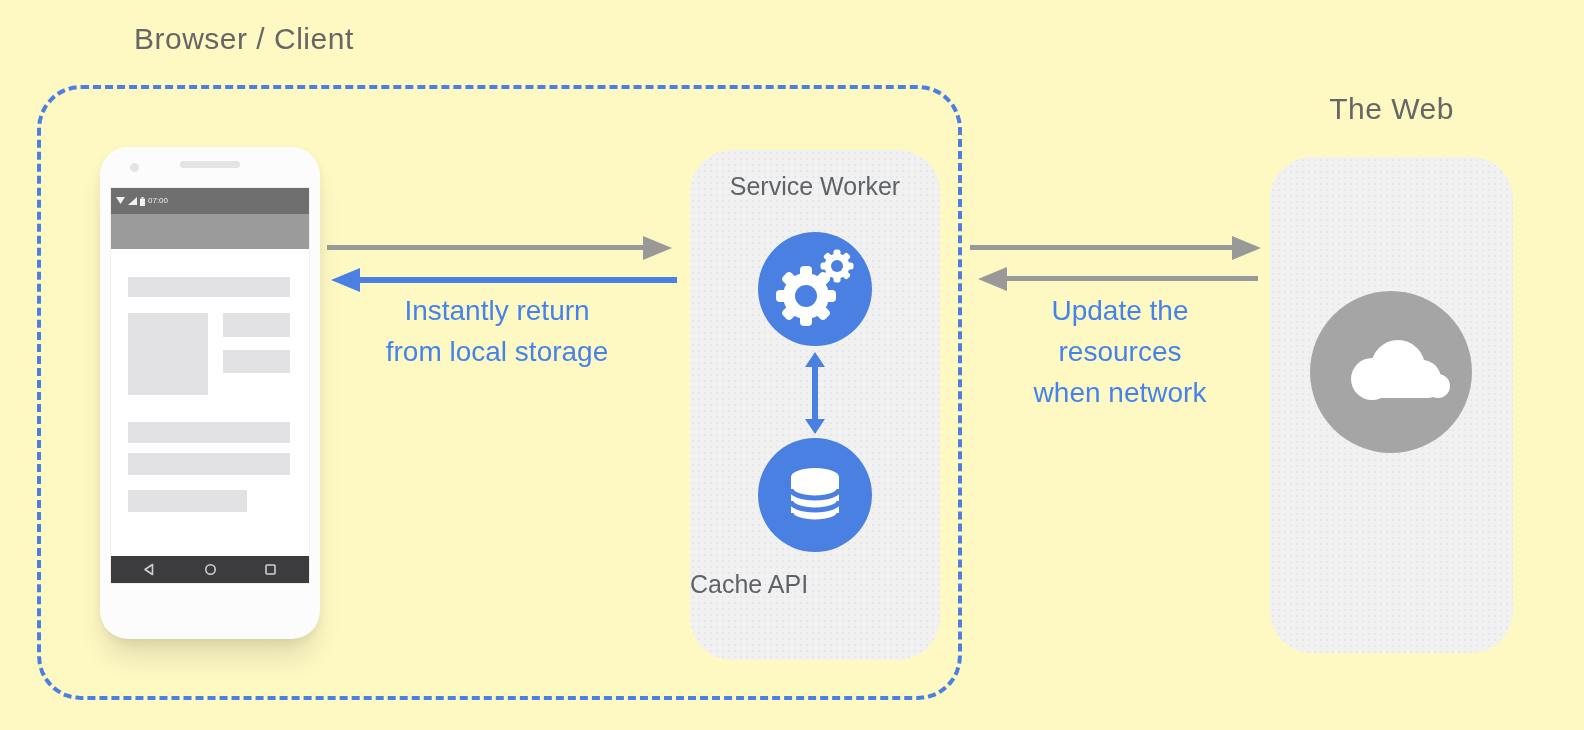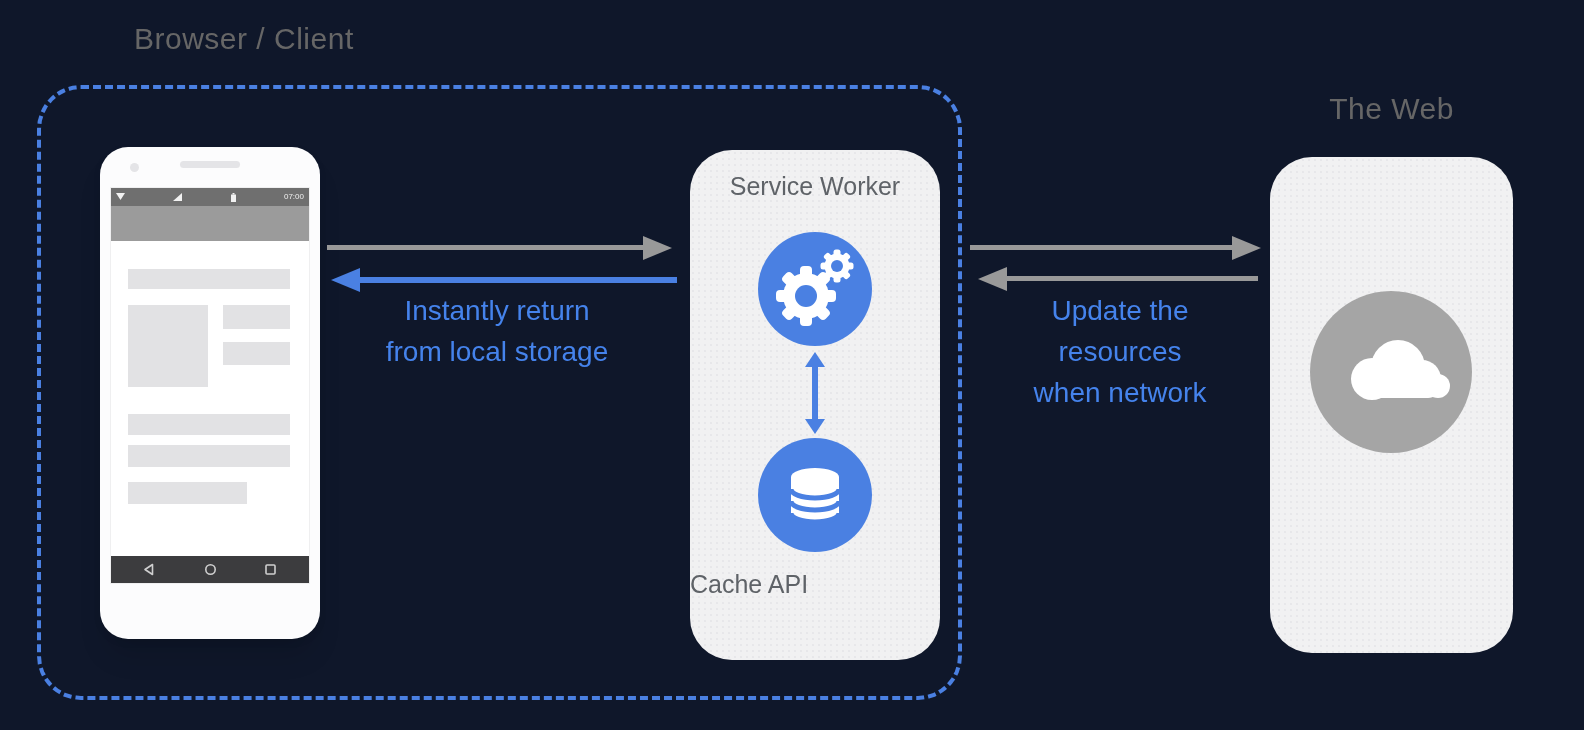--- a/index.html
+++ b/index.html
@@ -6,37 +6,37 @@
     --accent_blue:#4a80e2;
     --text_blue:#4583ec;
     --arrow_gray:#999999;
     --title_gray:#666666;
     --label_gray:#5f6368;
     --panel_gray:#f1f1f2;
     --web_circle_gray:#a5a5a5;
   }
   *{margin:0;padding:0;box-sizing:border-box;}
   body{background:#fff;font-family:"Liberation Sans",sans-serif;}
-  .canvas{position:relative;width:1584px;height:730px;background:#0f172a;overflow:hidden;}
+  .canvas{position:relative;width:1584px;height:730px;background:#fef9c3;overflow:hidden;}
 
   .zone-title{position:absolute;font-size:30px;color:var(--title_gray);letter-spacing:.5px;}
   #title-browser{left:134px;top:22px;}
   #title-web{left:1270px;top:92px;width:243px;text-align:center;}
 
   .dashed-box{position:absolute;left:37px;top:85px;width:925px;height:615px;
     border:4px dashed var(--accent_blue);border-radius:44px;}
 
   
   .phone{position:absolute;left:100px;top:147px;width:220px;height:492px;background:#fcfcfd;
     border-radius:28px;box-shadow:0 22px 28px -6px rgba(0,0,0,.13),0 3px 8px rgba(0,0,0,.06);}
   .phone .camera{position:absolute;left:30px;top:16px;width:9px;height:9px;border-radius:50%;background:#e4e4e7;}
   .phone .speaker{position:absolute;left:80px;top:14px;width:60px;height:7px;border-radius:4px;background:#e4e4e7;}
   .screen{position:absolute;left:11px;top:41px;width:198px;height:395px;background:#ffffff;
     box-shadow:0 0 0 1px rgba(0,0,0,.05);display:flex;flex-direction:column;}
-  .statusbar{height:18px;background:#6f6f6f;display:flex;align-items:center;justify-content:space-between;gap:3px;padding:0 5px;}
+  .statusbar{height:26px;background:#6f6f6f;display:flex;align-items:center;justify-content:flex-start;gap:3px;padding:0 5px;}
   .statusbar .time{font-size:8px;color:#efefef;line-height:1;}
   .appbar{height:35px;background:#9b9b9b;}
   .page-content{position:relative;flex:1;background:#fff;}
   .ph-block{position:absolute;background:#e2e2e4;}
   .b1{left:17px;top:28px;width:162px;height:20px;}
   .b2{left:17px;top:64px;width:80px;height:82px;}
   .b3{left:112px;top:64px;width:67px;height:24px;}
   .b4{left:112px;top:101px;width:67px;height:23px;}
   .l1{left:17px;top:173px;width:162px;height:21px;}
   .l2{left:17px;top:204px;width:162px;height:22px;}

